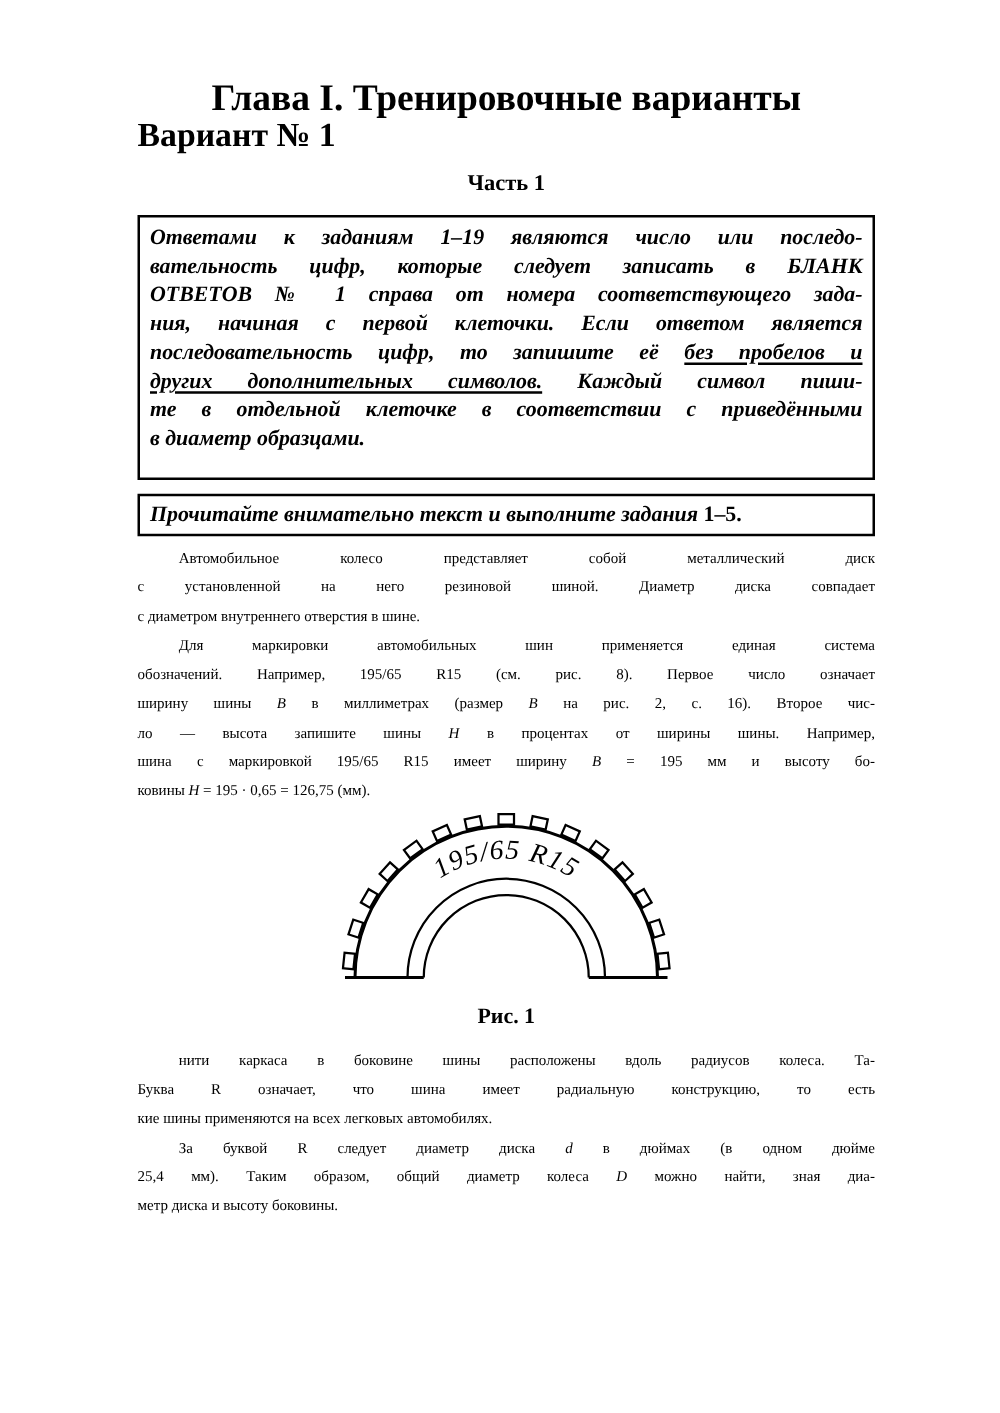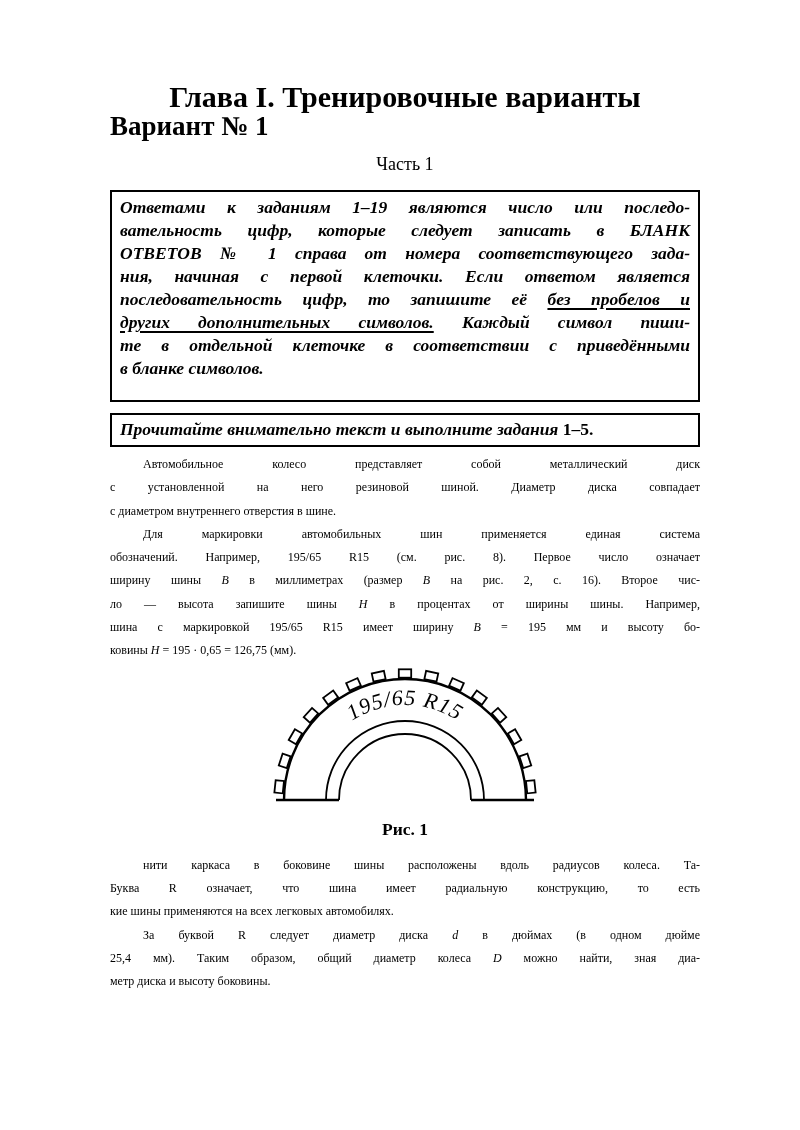--- a/index.html
+++ b/index.html
@@ -7,31 +7,31 @@
     width: 800px; height: 1130px;
     background: #ffffff; color: #000000;
     font-family: "Liberation Serif", serif;
     overflow: hidden;
   }
   .content {
     width: 590px;
     margin: 0 auto 0 110px;
   }
   .chapter-title {
-    padding-top: 80px;
+    padding-top: 62px;
     font-size: 30px; font-weight: bold;
     text-align: center; line-height: 34px;
   }
   .variant-title {
     font-size: 27px; font-weight: bold;
     text-align: left; line-height: 25px;
   }
   .part-title {
     margin-top: 14px;
-    font-size: 18px; font-weight: normal;
+    font-size: 18px; font-weight: bold;
     text-align: center; line-height: 23px;
   }
   .box {
     border: 2px solid #000;
     box-sizing: border-box;
   }
   .instructions-box {
     margin-top: 14px;
     padding: 4px 8px 20px 8px;
     font-size: 17.5px; font-weight: bold; font-style: italic;
@@ -72,21 +72,21 @@
   <div class="part-title">Часть 1</div>
 
   <div class="box instructions-box">
       <div class="tl"><span>Ответами к заданиям 1–19 являются число или последо-</span></div>
       <div class="tl"><span>вательность цифр, которые следует записать в БЛАНК</span></div>
       <div class="tl"><span>ОТВЕТОВ № 1 справа от номера соответствующего зада-</span></div>
       <div class="tl"><span>ния, начиная с первой клеточки. Если ответом является</span></div>
       <div class="tl"><span>последовательность цифр, то запишите её </span><span class="ul">без пробелов и</span></div>
       <div class="tl"><span class="ul">других дополнительных символов.</span><span> Каждый символ пиши-</span></div>
       <div class="tl"><span>те в отдельной клеточке в соответствии с приведёнными</span></div>
-      <div class="tl last"><span>в бланке символов.</span></div>
+      <div class="tl last"><span>в диаметр образцами.</span></div>
     </div>
 
   <div class="box read-box">
       <div class="tl last"><span>Прочитайте внимательно текст и выполните задания </span><span class="rg">1–5.</span></div>
     </div>
 
   <div class="bodytext">
     <div class="para">
         <div class="tl"><span>Автомобильное колесо представляет собой металлический диск</span></div>
         <div class="tl"><span>с установленной на него резиновой шиной. Диаметр диска совпадает</span></div>

